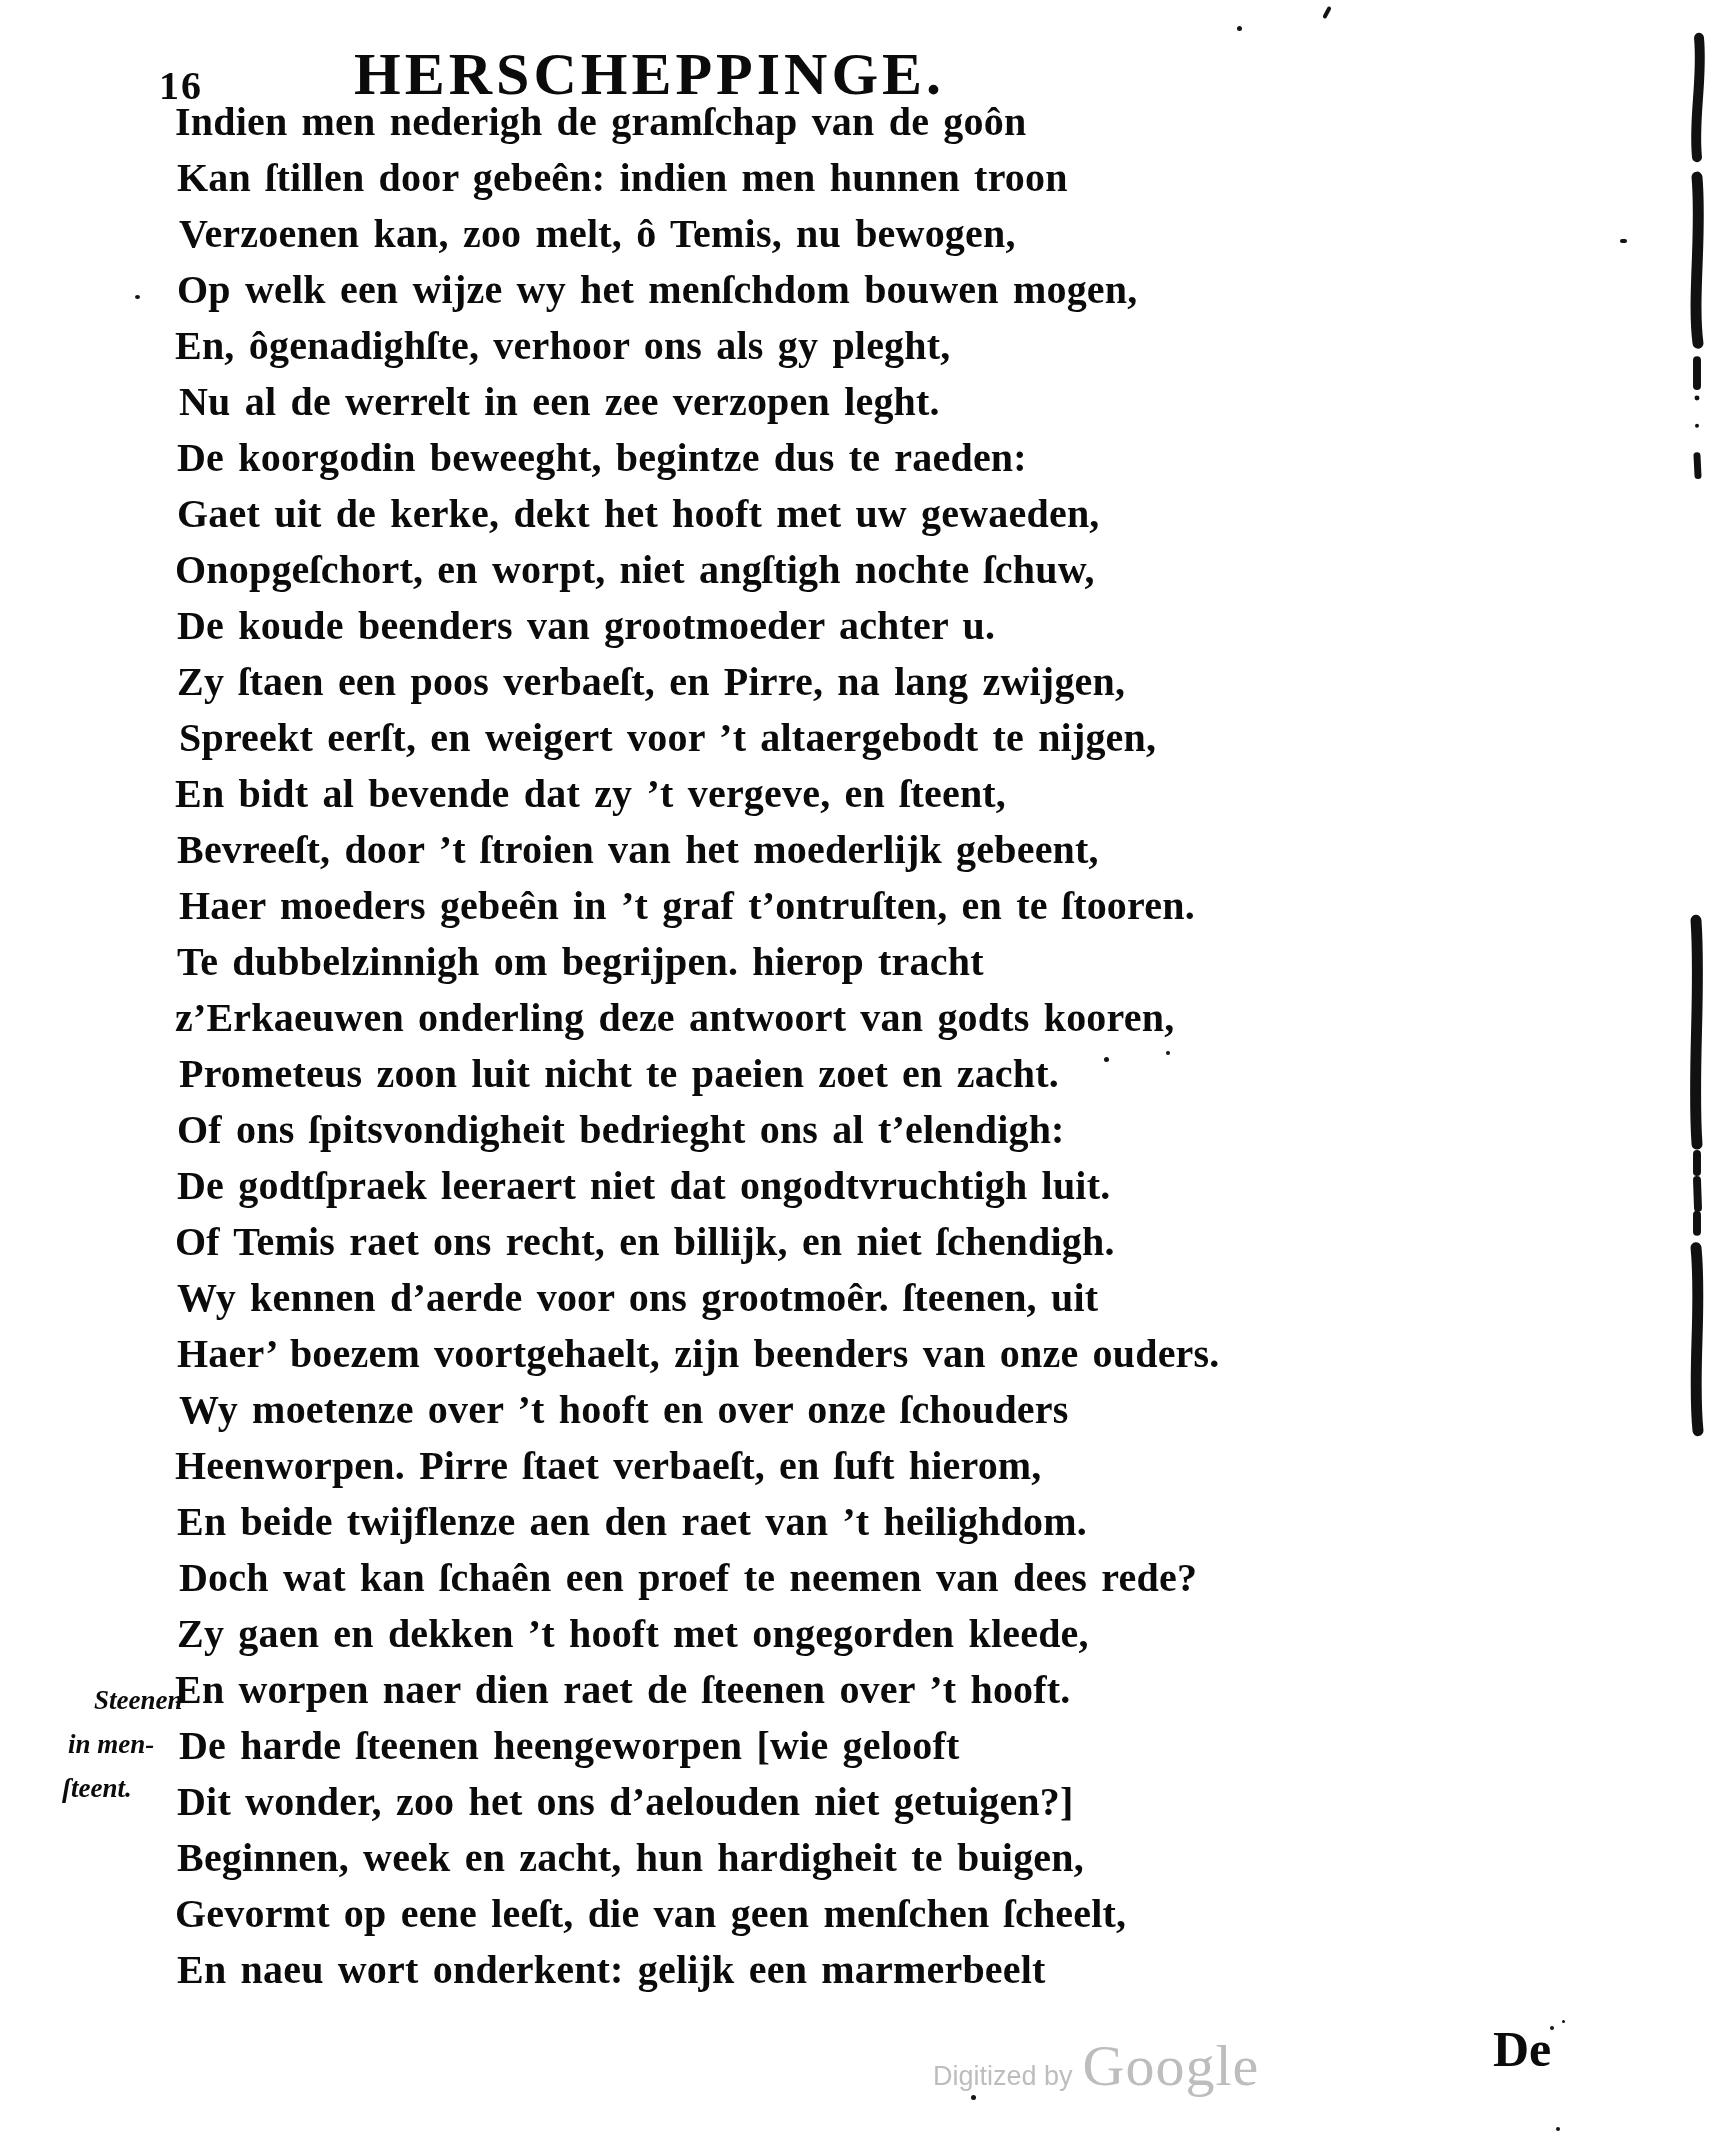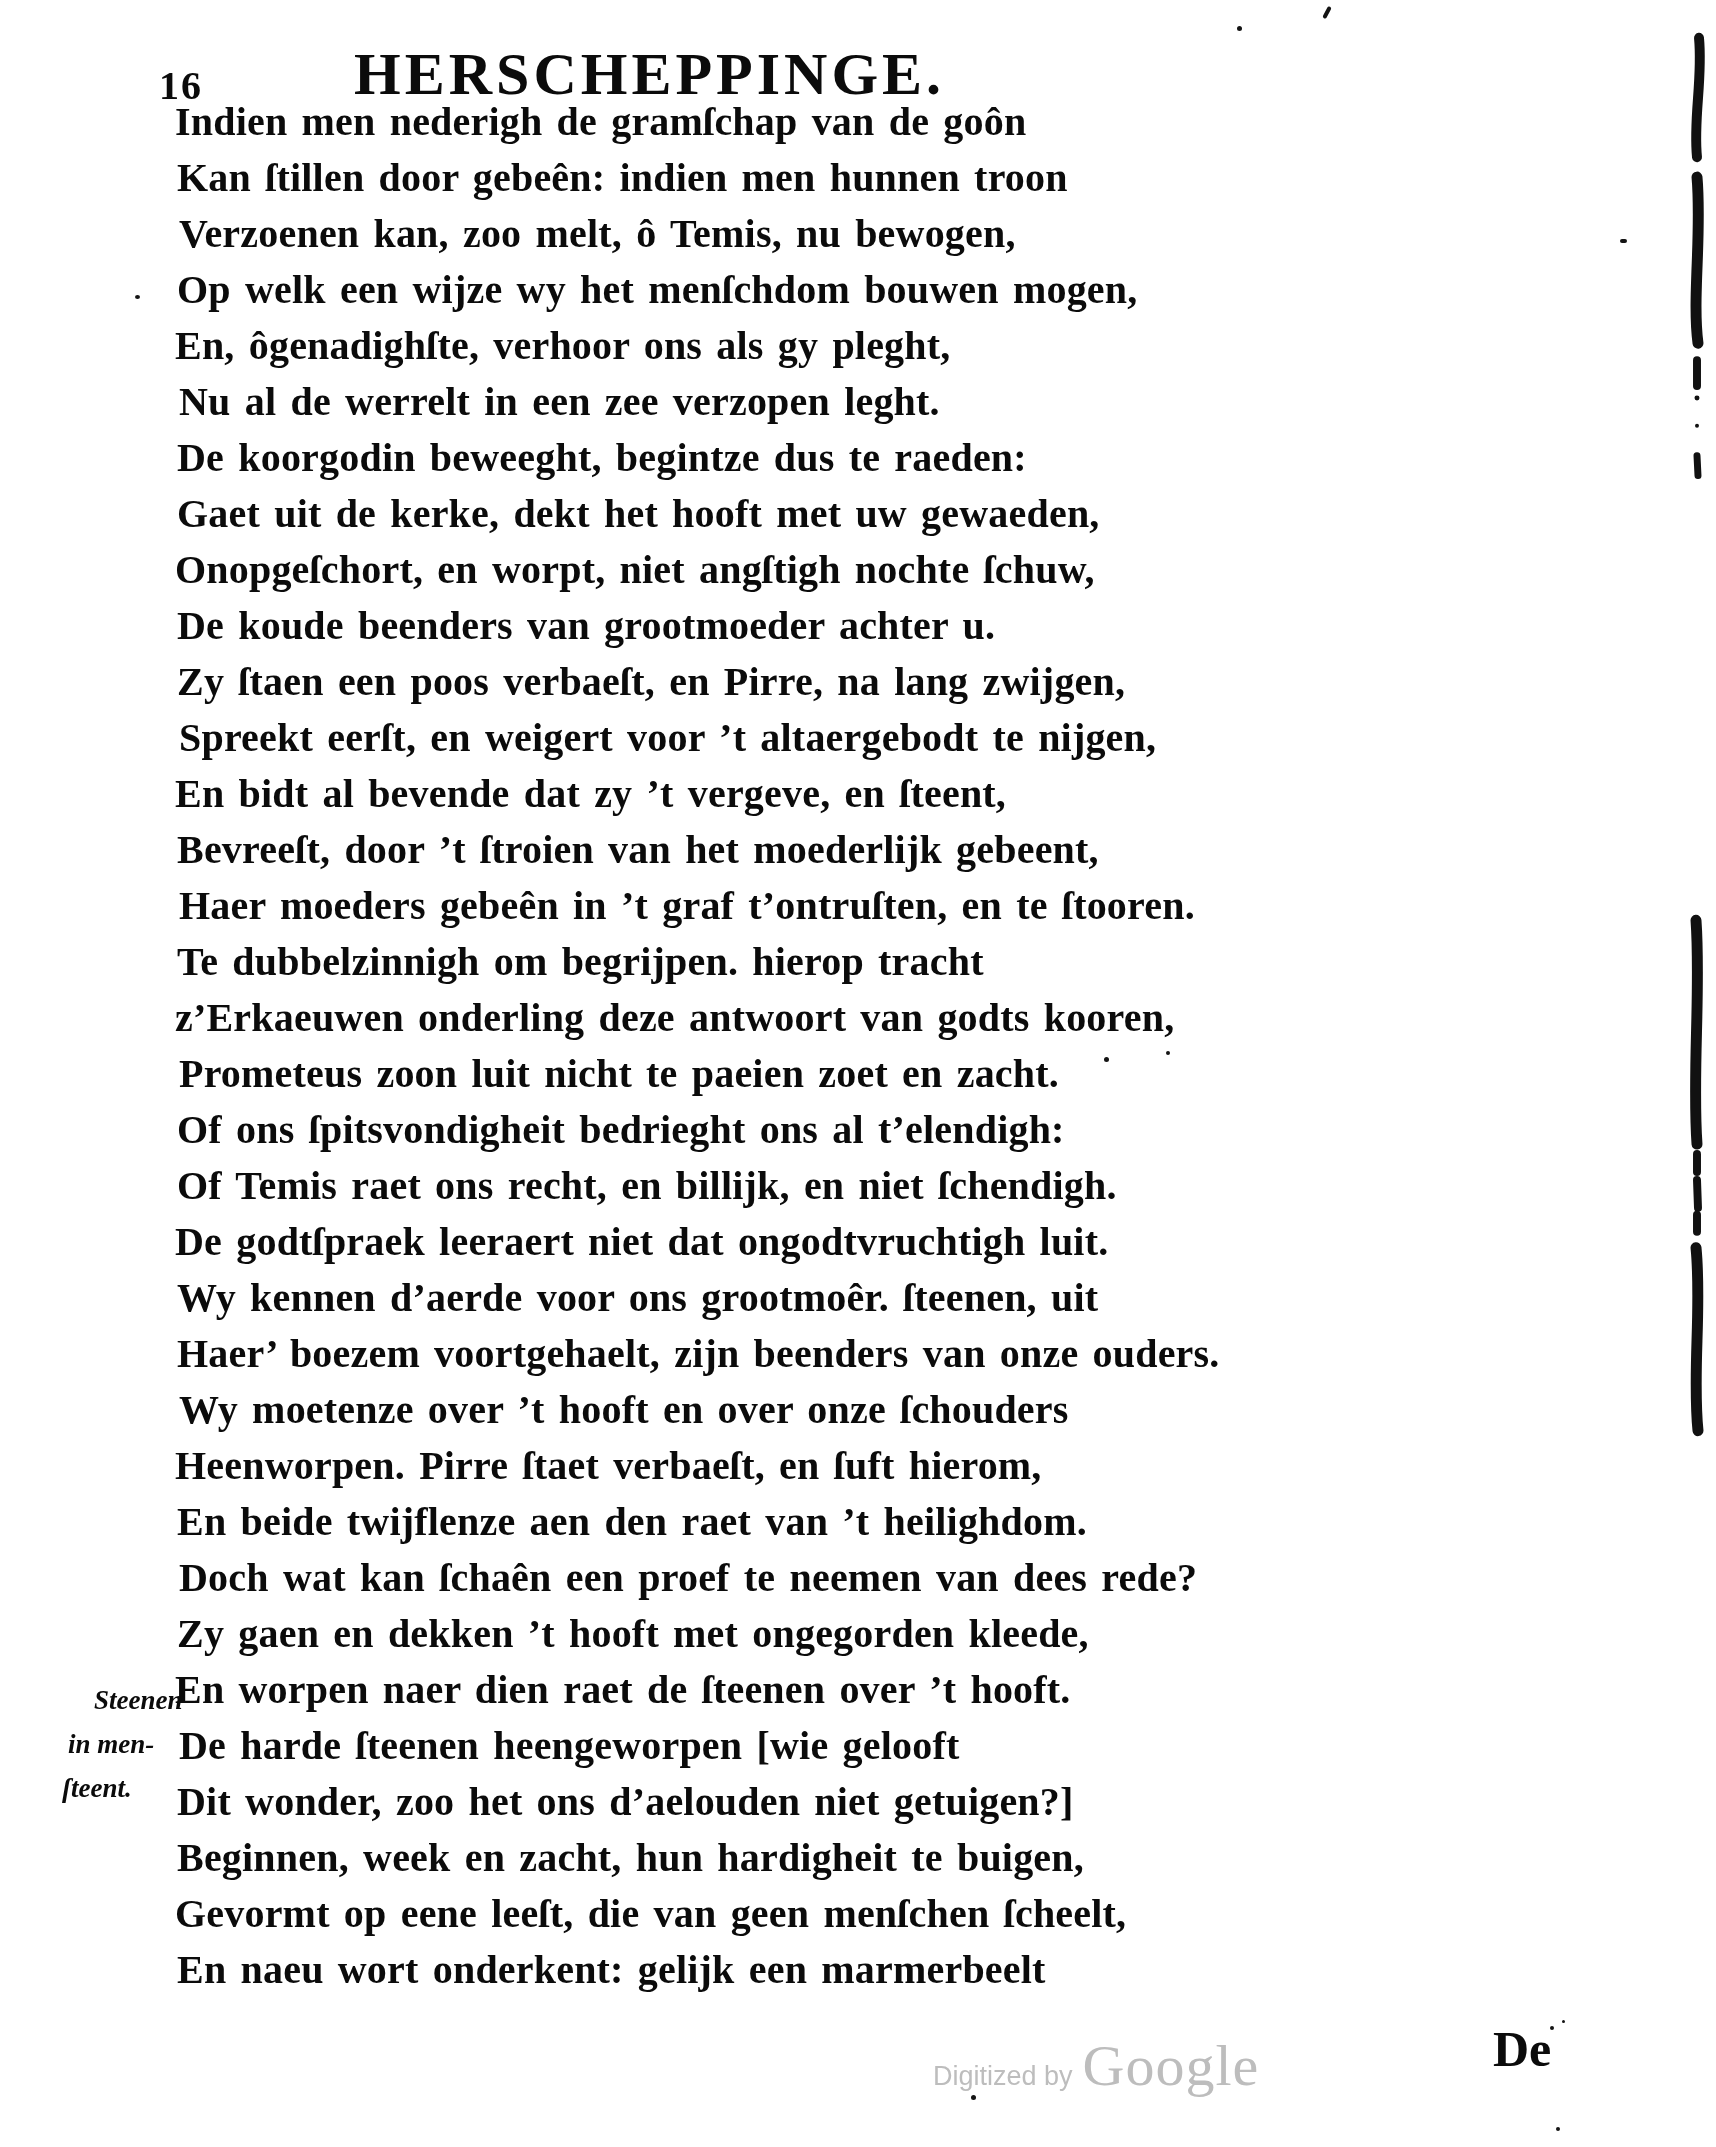--- a/index.html
+++ b/index.html
@@ -141,22 +141,22 @@
       <div class="poem-line">De koude beenders van grootmoeder achter u.</div>
       <div class="poem-line">Zy ſtaen een poos verbaeſt, en Pirre, na lang zwijgen,</div>
       <div class="poem-line">Spreekt eerſt, en weigert voor ’t altaergebodt te nijgen,</div>
       <div class="poem-line">En bidt al bevende dat zy ’t vergeve, en ſteent,</div>
       <div class="poem-line">Bevreeſt, door ’t ſtroien van het moederlijk gebeent,</div>
       <div class="poem-line">Haer moeders gebeên in ’t graf t’ontruſten, en te ſtooren.</div>
       <div class="poem-line">Te dubbelzinnigh om begrijpen. hierop tracht</div>
       <div class="poem-line">z’Erkaeuwen onderling deze antwoort van godts kooren,</div>
       <div class="poem-line">Prometeus zoon luit nicht te paeien zoet en zacht.</div>
       <div class="poem-line">Of ons ſpitsvondigheit bedrieght ons al t’elendigh:</div>
+      <div class="poem-line">De godtſpraek leeraert niet dat ongodtvruchtigh luit.</div>
       <div class="poem-line">Of Temis raet ons recht, en billijk, en niet ſchendigh.</div>
-      <div class="poem-line">De godtſpraek leeraert niet dat ongodtvruchtigh luit.</div>
       <div class="poem-line">Wy kennen d’aerde voor ons grootmoêr. ſteenen, uit</div>
       <div class="poem-line">Haer’ boezem voortgehaelt, zijn beenders van onze ouders.</div>
       <div class="poem-line">Wy moetenze over ’t hooft en over onze ſchouders</div>
       <div class="poem-line">Heenworpen. Pirre ſtaet verbaeſt, en ſuft hierom,</div>
       <div class="poem-line">En beide twijflenze aen den raet van ’t heilighdom.</div>
       <div class="poem-line">Doch wat kan ſchaên een proef te neemen van dees rede?</div>
       <div class="poem-line">Zy gaen en dekken ’t hooft met ongegorden kleede,</div>
       <div class="poem-line">En worpen naer dien raet de ſteenen over ’t hooft.</div>
       <div class="poem-line">De harde ſteenen heengeworpen [wie gelooft</div>
       <div class="poem-line">Dit wonder, zoo het ons d’aelouden niet getuigen?]</div>

